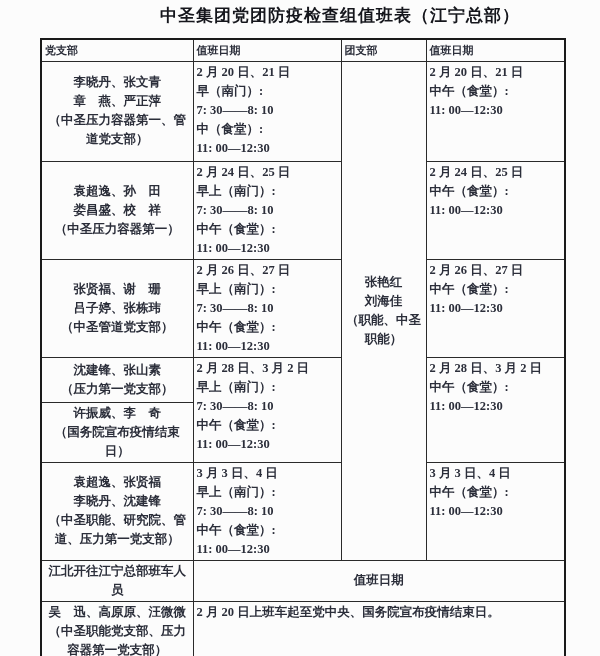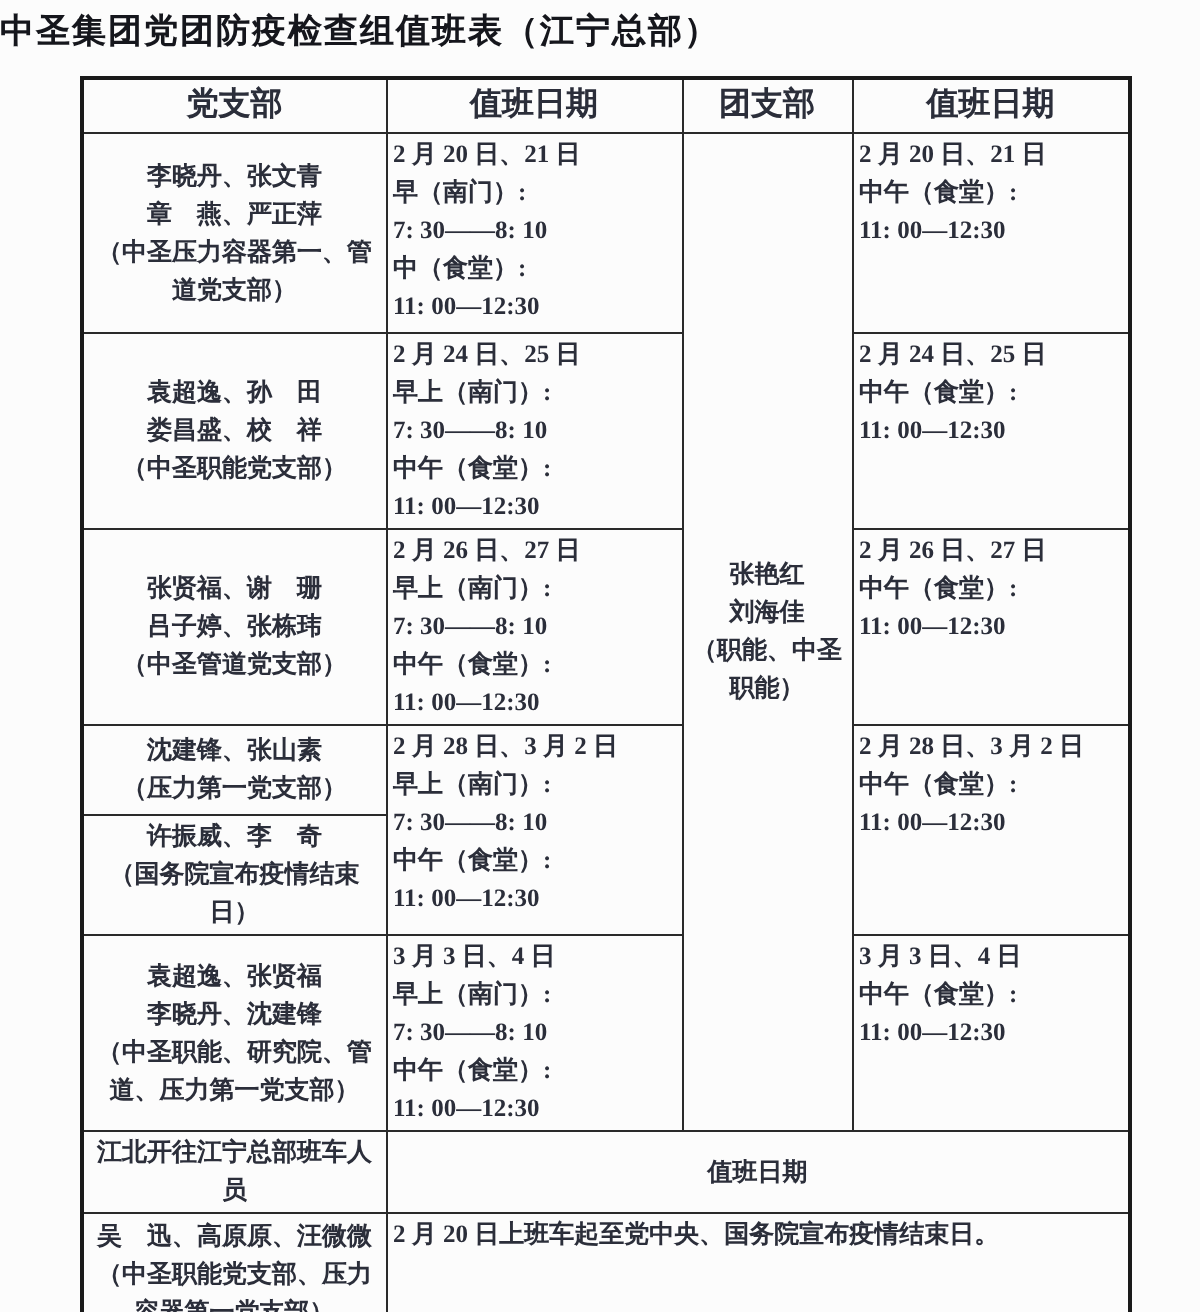--- a/index.html
+++ b/index.html
@@ -6,21 +6,21 @@
   body{
     width:600px;height:656px;
     background:#fcfcfc;
     font-family:"Liberation Serif","DejaVu Serif",serif;
     color:#2b2e3a;
     overflow:hidden;
   }
   .page{position:relative;width:600px;height:656px;}
   .doc-title{
     position:absolute;top:4px;left:0;width:520px;
-    text-align:left;
+    text-align:right;
     font-size:17px;font-weight:bold;color:#15161c;
     letter-spacing:1px;
   }
   table.roster{
     position:absolute;left:40px;top:38px;
     border-collapse:collapse;
     table-layout:fixed;
     width:524px;
     font-size:12.5px;font-weight:bold;
     color:#2b2e3a;
@@ -40,22 +40,22 @@
   tr.r-head{height:22px;}
   tr.r1{height:100px;}
   tr.r2{height:96px;}
   tr.r3{height:94px;}
   tr.r4a{height:45px;}
   tr.r4b{height:58px;}
   tr.r5{height:93px;margin-top:27px;}
   tr.r-bh{height:40px;}
   tr.r-br{height:62px;}
   th.col-head{
-    text-align:center;vertical-align:middle;
-    font-size:16px;font-weight:bold;
+    text-align:left;vertical-align:middle;
+    font-size:11px;font-weight:bold;
   }
   td.party-cell{
     text-align:center;vertical-align:middle;
   }
   td.duty-cell{
     text-align:left;vertical-align:top;
     padding-top:4px;
   }
   td.league-cell{
     text-align:center;vertical-align:middle;
@@ -104,21 +104,21 @@
 刘海佳
 （职能、中圣职能）</td>
       <td class="duty-cell">2 月 20 日、21 日
 中午（食堂）:
 11: 00—12:30</td>
     </tr>
 
     <tr class="r2">
       <td class="party-cell">袁超逸、孙　田
 娄昌盛、校　祥
-（中圣职能党支部）</td>
+（中圣压力容器第一）</td>
       <td class="duty-cell">2 月 24 日、25 日
 早上（南门）:
 7: 30——8: 10
 中午（食堂）:
 11: 00—12:30</td>
       <td class="duty-cell">2 月 24 日、25 日
 中午（食堂）:
 11: 00—12:30</td>
     </tr>
 

